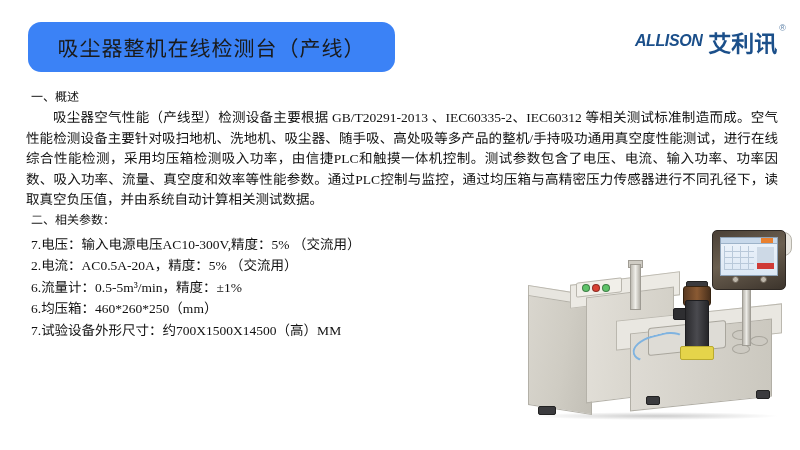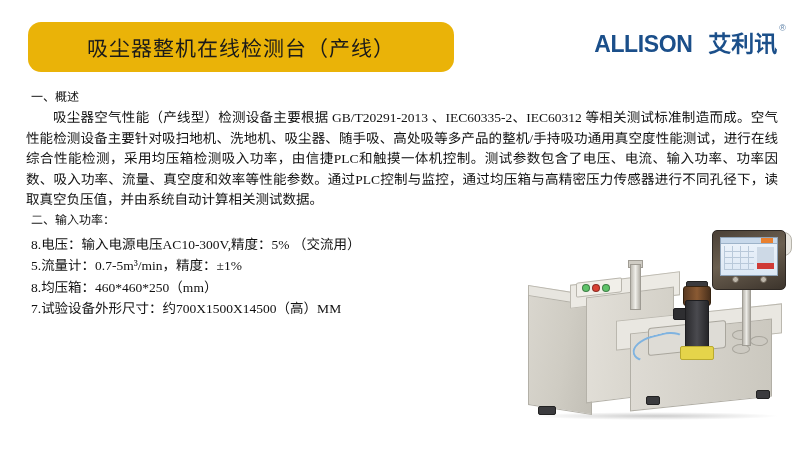--- a/index.html
+++ b/index.html
@@ -7,42 +7,42 @@
   body{
     width:800px;height:450px;overflow:hidden;position:relative;
     background:#ffffff;
     font-family:"Liberation Serif","DejaVu Serif",serif;
     color:#111111;
   }
   .slide{position:absolute;inset:0;background:#fff;}
 
   
   .title-banner{
-    position:absolute;left:28px;top:22px;width:426px;height:50px;
-    background:#eab308;border-radius:13px;
+    position:absolute;left:28px;top:22px;width:367px;height:50px;
+    background:#3b82f6;border-radius:13px;
     display:flex;align-items:center;justify-content:center;
   }
   .title-banner .title-text{
     font-size:21px;letter-spacing:1px;color:#1a1a1a;
     font-family:"Liberation Serif","DejaVu Serif",serif;
     white-space:nowrap;
   }
 
   .logo{
     position:absolute;right:14px;top:33px;
     display:flex;align-items:flex-start;
     font-family:"Liberation Sans","DejaVu Sans",sans-serif;
   }
   .logo-latin{
-    font-size:23px;font-weight:bold;color:#1B4F8A;
-    letter-spacing:-0.4px;line-height:1;
+    font-size:16px;font-weight:bold;color:#1B4F8A;
+    letter-spacing:-0.4px;line-height:1;font-style:italic;
   }
   .logo-cjk{
     font-size:23px;font-weight:bold;color:#1B4F8A;
-    margin-left:16px;line-height:1;
+    margin-left:6px;line-height:1;
     font-family:"Liberation Sans","DejaVu Sans",sans-serif;
   }
   .logo-reg{
     font-size:9px;color:#5b7fa6;margin-left:2px;
     position:relative;top:-9px;line-height:1;
   }
 
   
   .content{
     position:absolute;left:26px;top:88px;width:752px;
@@ -177,26 +177,27 @@
     <span class="logo-cjk">艾利讯</span>
     <span class="logo-reg">®</span>
   </div>
 
   <div class="content">
 
     <div class="section-head">一、概述</div>
 
     <p class="para">吸尘器空气性能（产线型）检测设备主要根据 GB/T20291-2013 、IEC60335-2、IEC60312 等相关测试标准制造而成。空气性能检测设备主要针对吸扫地机、洗地机、吸尘器、随手吸、高处吸等多产品的整机/手持吸功通用真空度性能测试，进行在线综合性能检测，采用均压箱检测吸入功率，由信捷PLC和触摸一体机控制。测试参数包含了电压、电流、输入功率、功率因数、吸入功率、流量、真空度和效率等性能参数。通过PLC控制与监控，通过均压箱与高精密压力传感器进行不同孔径下，读取真空负压值，并由系统自动计算相关测试数据。</p>
 
-    <div class="section-head">二、输入功率：</div>
+    <div class="section-head">二、相关参数：</div>
 
     <ul class="params">
-      <li>8.电压：输入电源电压AC10-300V,精度：5%  （交流用）</li>
-      <li>5.流量计：0.7-5m³/min，精度：±1%</li>
-      <li>8.均压箱：460*460*250（mm）</li>
+      <li>7.电压：输入电源电压AC10-300V,精度：5%  （交流用）</li>
+      <li>2.电流：AC0.5A-20A，精度：5%   （交流用）</li>
+      <li>6.流量计：0.5-5m³/min，精度：±1%</li>
+      <li>6.均压箱：460*260*250（mm）</li>
       <li>7.试验设备外形尺寸：约700X1500X14500（高）MM</li>
     </ul>
   </div>
 
   <div class="photo">
     <div class="m-part shadow"></div>
     <div class="m-part cab-left-top"></div>
     <div class="m-part cab-left"></div>
     <div class="m-part cab-mid-top"></div>
     <div class="m-part cab-mid"></div>

